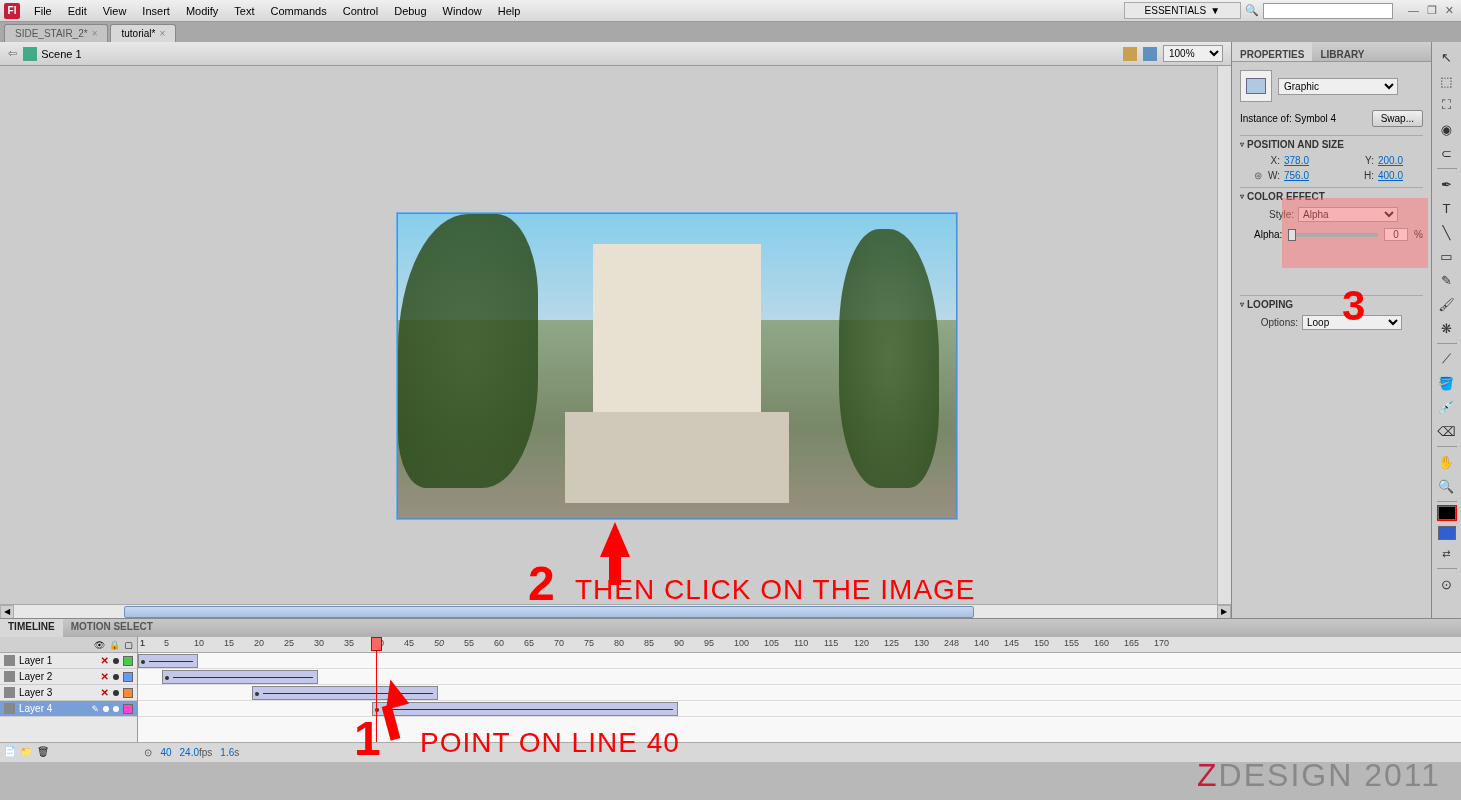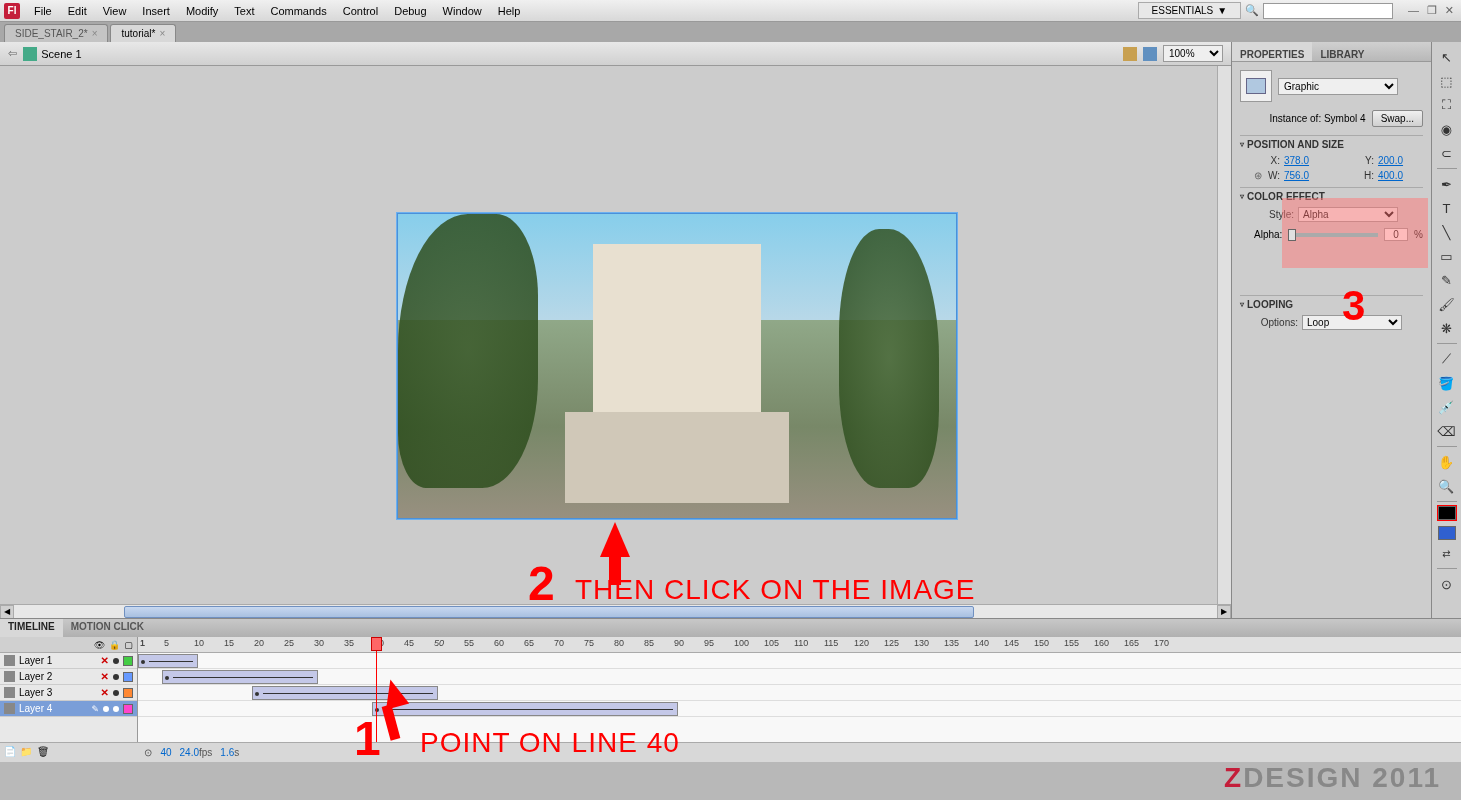--- a/index.html
+++ b/index.html
@@ -3,21 +3,21 @@
 <meta charset="utf-8">
 <style>
 * { margin: 0; padding: 0; box-sizing: border-box; font-family: Tahoma, Arial, sans-serif; }
 body { width: 1461px; height: 800px; background: #b8b8b8; overflow: hidden; position: relative; }
 
 
 .menubar { height: 22px; background: linear-gradient(#f0f0f0, #d8d8d8); display: flex; align-items: center; padding: 0 4px; font-size: 11px; border-bottom: 1px solid #999; }
 .app-icon { width: 16px; height: 16px; background: #c41e3a; border-radius: 2px; margin-right: 6px; display: flex; align-items: center; justify-content: center; color: #fff; font-size: 10px; font-weight: bold; }
 .menu-item { padding: 3px 8px; cursor: pointer; }
 .menubar-right { margin-left: auto; display: flex; align-items: center; gap: 4px; }
-.workspace-select { font-size: 10px; padding: 2px 13px; background: #e8e8e8; border: 1px solid #aaa; display: flex; align-items: center; gap: 4px; }
+.workspace-select { font-size: 10px; padding: 2px 20px; background: #e8e8e8; border: 1px solid #aaa; display: flex; align-items: center; gap: 4px; }
 .search-input { width: 130px; height: 16px; font-size: 10px; padding: 0 4px; border: 1px solid #999; }
 .window-controls { display: flex; gap: 2px; margin-left: 8px; color: #666; font-size: 11px; }
 .window-controls span { padding: 0 3px; cursor: pointer; }
 
 
 .doc-tabs { height: 20px; background: #a8a8a8; display: flex; align-items: flex-end; padding-left: 4px; font-size: 10px; }
 .doc-tab { padding: 3px 10px; background: #c4c4c4; border: 1px solid #888; border-bottom: none; border-radius: 3px 3px 0 0; margin-right: 2px; display: flex; align-items: center; gap: 4px; color: #555; }
 .doc-tab.active { background: #d8d8d8; color: #000; }
 .tab-close { color: #888; cursor: pointer; }
 
@@ -105,21 +105,21 @@
 .tl-frame-row { height: 16px; border-bottom: 1px solid #ddd; position: relative; }
 .tl-tween { position: absolute; height: 14px; top: 1px; background: #c4c8e8; border: 1px solid #888; }
 .tl-tween::before { content: ""; position: absolute; left: 2px; top: 5px; width: 4px; height: 4px; background: #333; border-radius: 50%; }
 .tl-tween::after { content: ""; position: absolute; right: 4px; top: 6px; width: calc(100% - 14px); height: 1px; background: #333; }
 .tl-playhead { position: absolute; top: 0; width: 1px; height: 100%; background: #ff0000; }
 .tl-playhead-head { position: absolute; top: 0; left: -5px; width: 11px; height: 14px; background: #ff6666; border: 1px solid #c00; }
 .tl-status { height: 20px; background: #d8d8d8; border-top: 1px solid #aaa; display: flex; align-items: center; padding: 0 6px; gap: 8px; font-size: 10px; color: #555; }
 .tl-status .v { color: #06c; }
 
 
-.watermark { position: absolute; right: 20px; bottom: 6px; font-size: 28px; font-weight: bold; font-family: Arial; letter-spacing: 2px; }
+.watermark { position: absolute; right: 20px; bottom: 6px; font-size: 32px; font-weight: normal; font-family: Arial; letter-spacing: 2px; }
 .watermark .z { color: #c41e3a; }
 .watermark .d { color: #888; }
 
 </style>
 </head>
 <body>
 
 <div class="menubar">
   <div class="app-icon">Fl</div>
   <span class="menu-item">File</span>
@@ -202,21 +202,21 @@
       <div class="panel-tab active">PROPERTIES</div>
       <div class="panel-tab">LIBRARY</div>
     </div>
     <div class="panel-body">
       <div class="inst-row">
         <div class="inst-icon">
             <div class="inst-icon-inner"></div>
           </div>
         <select class="type-select"><option>Graphic</option></select>
       </div>
-      <div class="inst-row" style="justify-content:flex-end">
+      <div class="inst-row" style="justify-content:space-between">
         <span><span>Instance of:</span> <span>Symbol 4</span></span>
         <button class="swap-btn">Swap...</button>
       </div>
       <div class="section-hdr">POSITION AND SIZE</div>
       <div class="prop-row">
           <span class="prop-label">X:</span>
           <span class="prop-val">378.0</span>
           <span class="prop-label" style="width:50px">Y:</span>
           <span class="prop-val">200.0</span>
         </div>
@@ -283,21 +283,21 @@
     <div class="tool-swatch" style="background:#3060d0;margin-top:4px"></div>
     <div class="tool-btn" style="font-size:10px">⇄</div>
     <div class="tool-sep"></div>
     <div class="tool-btn">⊙</div>
   </div>
 </div>
 
 <div class="timeline-panel">
   <div class="tl-tabs">
     <div class="tl-tab active">TIMELINE</div>
-    <div class="tl-tab">MOTION CLICK</div>
+    <div class="tl-tab">MOTION SELECT</div>
   </div>
   <div class="tl-body">
     <div class="tl-layers">
       <div class="tl-layer-hdr">
           <span>👁</span>
           <span>🔒</span>
           <span>▢</span>
         </div>
       <div class="tl-layer-row">
           <div class="layer-icon"></div>
@@ -352,21 +352,21 @@
           <span class="tl-ruler-num" style="left: 506px;">85</span>
           <span class="tl-ruler-num" style="left: 536px;">90</span>
           <span class="tl-ruler-num" style="left: 566px;">95</span>
           <span class="tl-ruler-num" style="left: 596px;">100</span>
           <span class="tl-ruler-num" style="left: 626px;">105</span>
           <span class="tl-ruler-num" style="left: 656px;">110</span>
           <span class="tl-ruler-num" style="left: 686px;">115</span>
           <span class="tl-ruler-num" style="left: 716px;">120</span>
           <span class="tl-ruler-num" style="left: 746px;">125</span>
           <span class="tl-ruler-num" style="left: 776px;">130</span>
-          <span class="tl-ruler-num" style="left: 806px;">135</span>
+          <span class="tl-ruler-num" style="left: 806px;">248</span>
           <span class="tl-ruler-num" style="left: 836px;">140</span>
           <span class="tl-ruler-num" style="left: 866px;">145</span>
           <span class="tl-ruler-num" style="left: 896px;">150</span>
           <span class="tl-ruler-num" style="left: 926px;">155</span>
           <span class="tl-ruler-num" style="left: 956px;">160</span>
           <span class="tl-ruler-num" style="left: 986px;">165</span>
           <span class="tl-ruler-num" style="left: 1016px;">170</span>
           <span class="tl-ruler-num" style="left: 2px;">1</span>
         </div>
       <div class="tl-frame-row">

